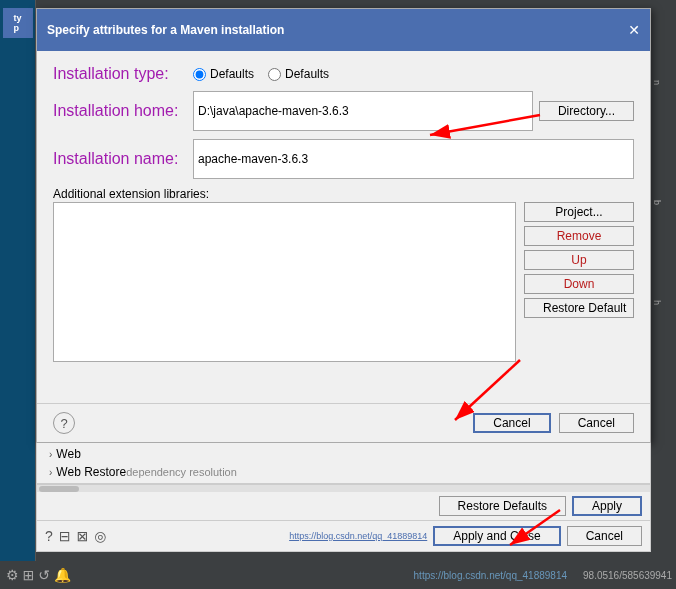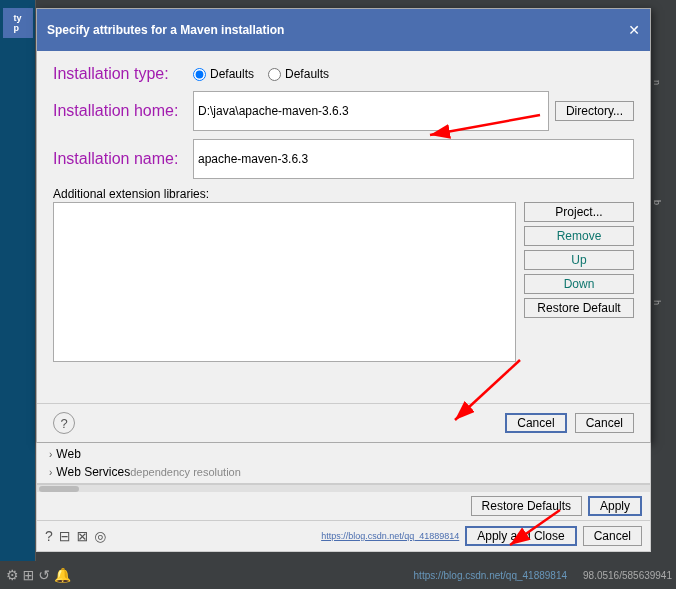--- a/index.html
+++ b/index.html
@@ -142,29 +142,29 @@
       height: 40px;
       border: 1px solid #aaa;
       padding: 2px 4px;
       font-size: 12px;
       background: white;
       outline: none;
     }
 
     .btn {
       height: 20px;
-      padding: 0 10px;
+      padding: 0 18px;
       font-size: 12px;
       background: #f0f0f0;
       border: 1px solid #999;
       cursor: pointer;
       white-space: nowrap;
     }
     .btn:disabled {
-      color: #0f766e;
+      color: #b91c1c;
       cursor: default;
       background: #f0f0f0;
     }
     .btn-primary {
       border: 2px solid #4b6eaf;
     }
 
     .directory-btn {
       margin-left: 6px;
       flex-shrink: 0;
@@ -379,21 +379,21 @@
 
 <div style="position:absolute; left:36px; top:443px; width:615px; background:#f0f0f0; border:1px solid #ccc; border-top:none;">
 
   <div style="padding: 2px 8px; border-bottom:1px solid #ccc;">
     <div class="list-item-row">
       <span class="expand-icon">›</span>
       <span>Web</span>
     </div>
     <div class="list-item-row">
       <span class="expand-icon">›</span>
-      <span>Web Services</span>
+      <span>Web Restore</span>
       <span style="color:#888; font-size:11px; ">dependency resolution</span>
     </div>
   </div>
 
   <div class="hscroll">
     <div class="hscroll-thumb"></div>
   </div>
 
   <div class="action-bar">
     <button class="btn">Restore Defaults</button>

